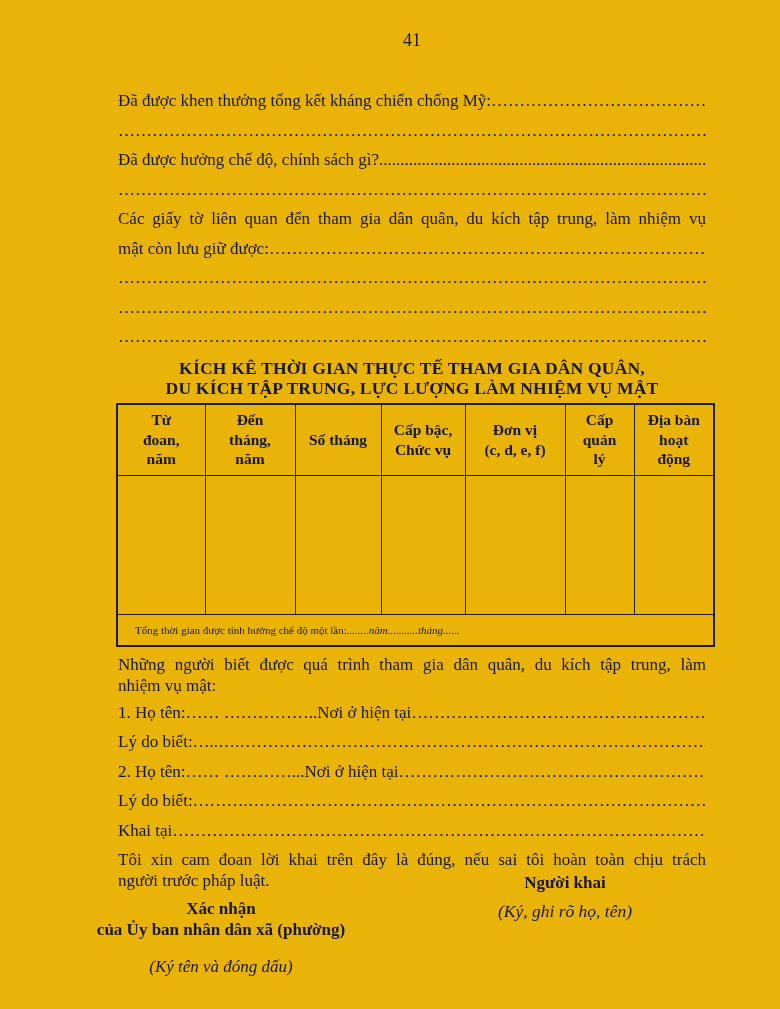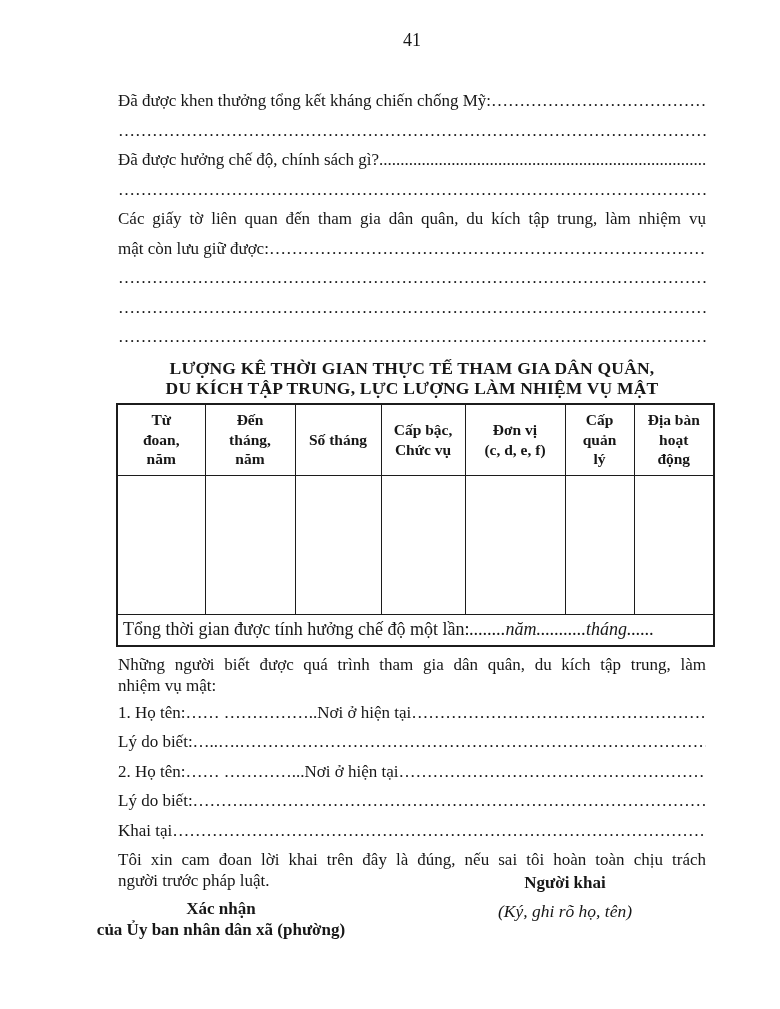--- a/index.html
+++ b/index.html
@@ -1,20 +1,20 @@
 <!DOCTYPE html>
 <html><head>
 <meta charset="utf-8">
 <style>
   html,body { margin:0; padding:0; background:#e8e8e8; }
   .page {
     position:relative;
     width:780px; height:1009px;
     margin:0 auto;
-    background:#ffffff;
+    background:#eab308;
     font-family:"Liberation Serif", serif;
     color:#171717;
     overflow:hidden;
   }
   .page-number {
     position:absolute; top:30px; left:118px; width:588px;
     text-align:center; font-size:18px;
   }
   .content {
     position:absolute; top:86px; left:118px; width:588px;
@@ -47,22 +47,22 @@
   table.militia th, table.militia td {
     border:1.5px solid #1c1c1c; padding:2px 2px;
   }
   table.militia th {
     font-size:15.5px; font-weight:bold; text-align:center;
     vertical-align:middle; white-space:pre-line; line-height:1.25;
     height:66px;
   }
   table.militia td.body-cell { height:134px; }
   table.militia td.tfoot-cell {
-    height:26px; font-size:18px; white-space:nowrap; overflow:hidden;
-    padding-left:5px; font-weight:normal;
+    height:26px; font-size:11px; white-space:nowrap; overflow:hidden;
+    padding-left:17px; font-weight:normal;
   }
   .it { font-style:italic; }
   .fields { margin-top:2px; }
   .decl { margin-top:4px; }
   .sig-col { position:absolute; text-align:center; font-size:17px; }
   .sig-left  { top:872px; left:90px;  width:262px;margin-top:26px; }
   .sig-right { top:872px; left:445px; width:240px; }
   .sig-title { font-weight:bold; line-height:21px; }
   .sig-sub   { font-weight:bold; line-height:21px; }
   .sig-note  { font-style:italic; line-height:21px; }
@@ -98,21 +98,21 @@
         <span class="lbl">mật còn lưu giữ được:</span>
         <span class="leader">………………………………………………………………………………………………………………………………………………………………………………………………</span>
       </div>
     </div>
 
     <div class="dotline">………………………………………………………………………………………………………………………………………………………………………………………………</div>
     <div class="dotline">………………………………………………………………………………………………………………………………………………………………………………………………</div>
     <div class="dotline">………………………………………………………………………………………………………………………………………………………………………………………………</div>
 
     <div class="tbl-title">
-      <div>LƯỢNG KÊ THỜI GIAN THỰC TẾ THAM GIA DÂN QUÂN,</div>
+      <div>KÍCH KÊ THỜI GIAN THỰC TẾ THAM GIA DÂN QUÂN,</div>
       <div>DU KÍCH TẬP TRUNG, LỰC LƯỢNG LÀM NHIỆM VỤ MẬT</div>
     </div>
 
     <table class="militia">
       <colgroup>
         <col style="width:88px">
           <col style="width:90px">
           <col style="width:86px">
         <col style="width:84px">
           <col style="width:100px">
@@ -189,20 +189,21 @@
     <div class="para2 decl">
       <div class="just">Tôi xin cam đoan lời khai trên đây là đúng, nếu sai tôi hoàn toàn chịu trách</div>
       <div>người trước pháp luật.</div>
     </div>
 
   </div>
 
   <div class="sig-col sig-left">
     <div class="sig-title">Xác nhận</div>
     <div class="sig-sub">của Ủy ban nhân dân xã (phường)</div>
+    <div class="sig-note">(Ký tên và đóng dấu)</div>
   </div>
 
   <div class="sig-col sig-right">
     <div class="sig-title">Người khai</div>
     <div class="sig-note">(Ký, ghi rõ họ, tên)</div>
   </div>
 
 </div>
 
 </body></html>

